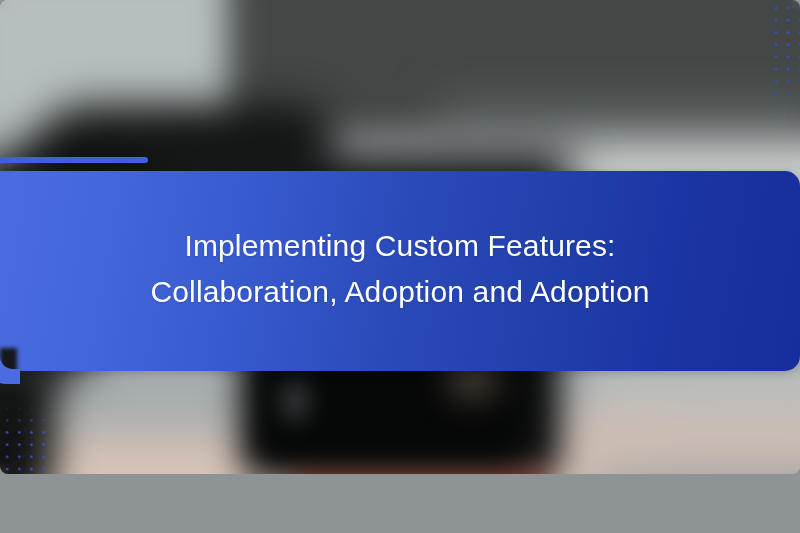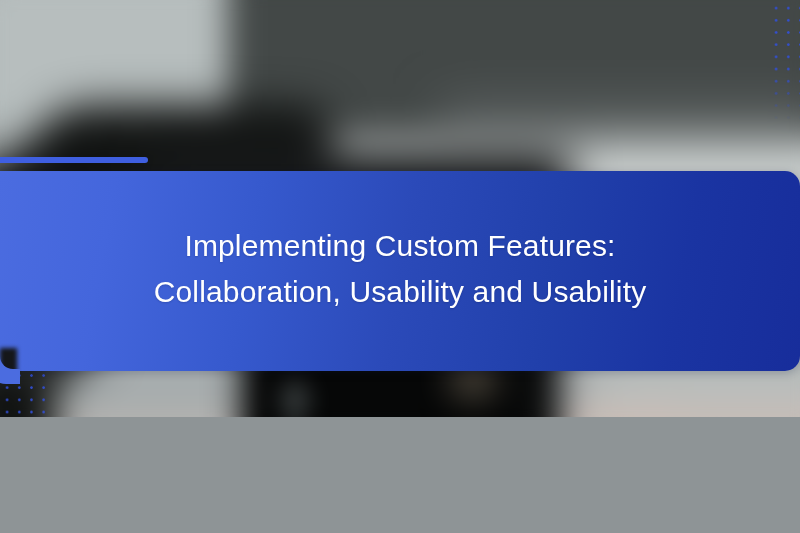--- a/index.html
+++ b/index.html
@@ -12,22 +12,23 @@
   }
 
   body {
     font-family: "Liberation Sans", sans-serif;
     background: #8e9496;
   }
 
   #stage {
     position: relative;
     width: 800px;
-    height: 417px;
+    height: 474px;
     overflow: hidden;
+    border-radius: 8px;
   }
 
   
   .photo-bg {
     position: absolute;
     inset: 0;
     overflow: hidden;
     background: #a7adae;
   }
 
@@ -335,19 +336,19 @@
   </div>
 
   <div class="dots dots-tr"></div>
   <div class="dots dots-bl"></div>
 
   <div class="accent-bar"></div>
 
   <div class="title-card">
     <div class="title-block">
       <div class="title-line">Implementing Custom Features:</div>
-      <div class="title-line">Collaboration, Usability and Usability</div>
+      <div class="title-line">Collaboration, Adoption and Adoption</div>
     </div>
   </div>
 
   <div class="card-notch"></div>
 
 </div>
 
 </body></html>

